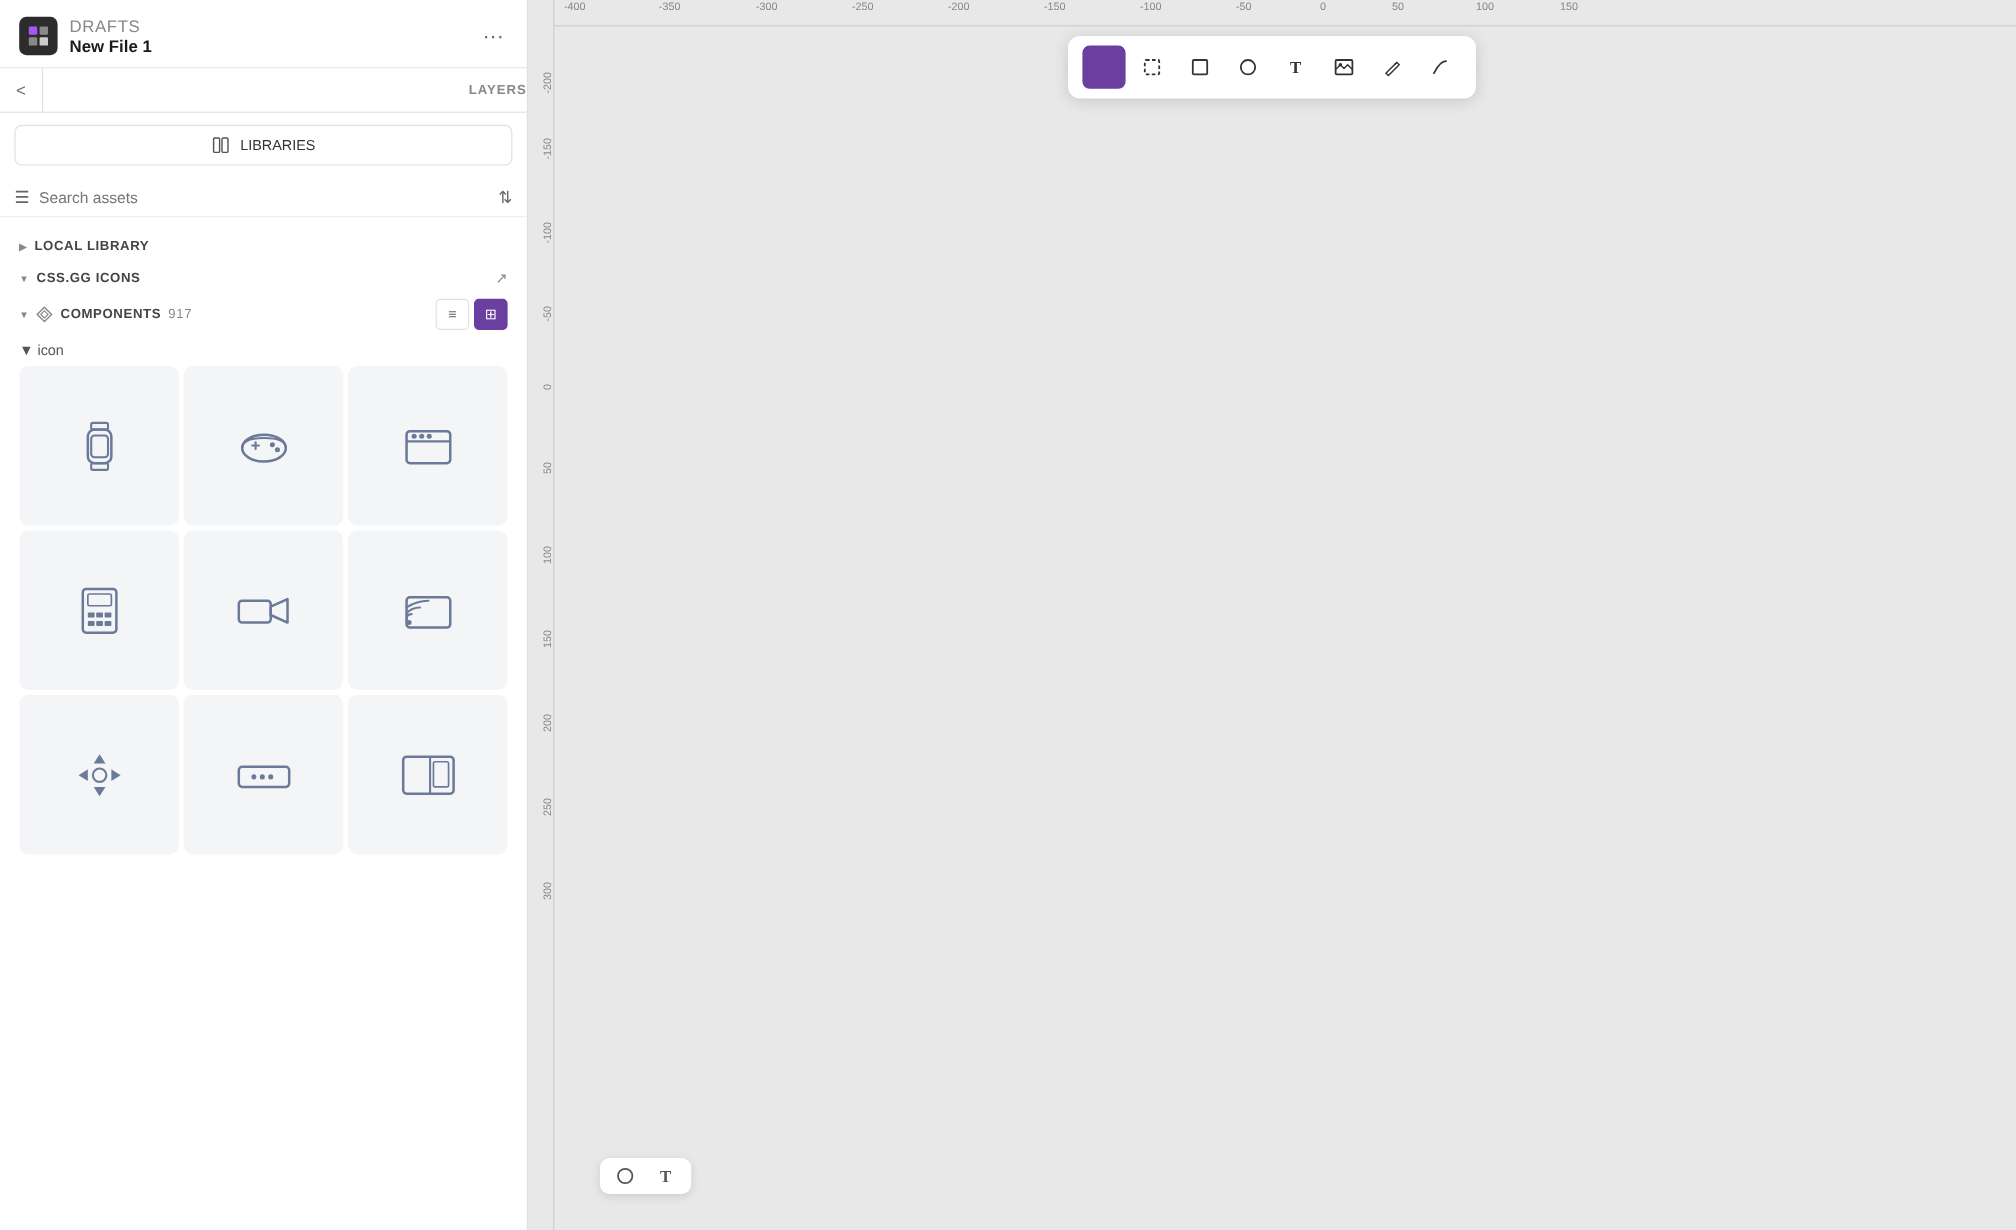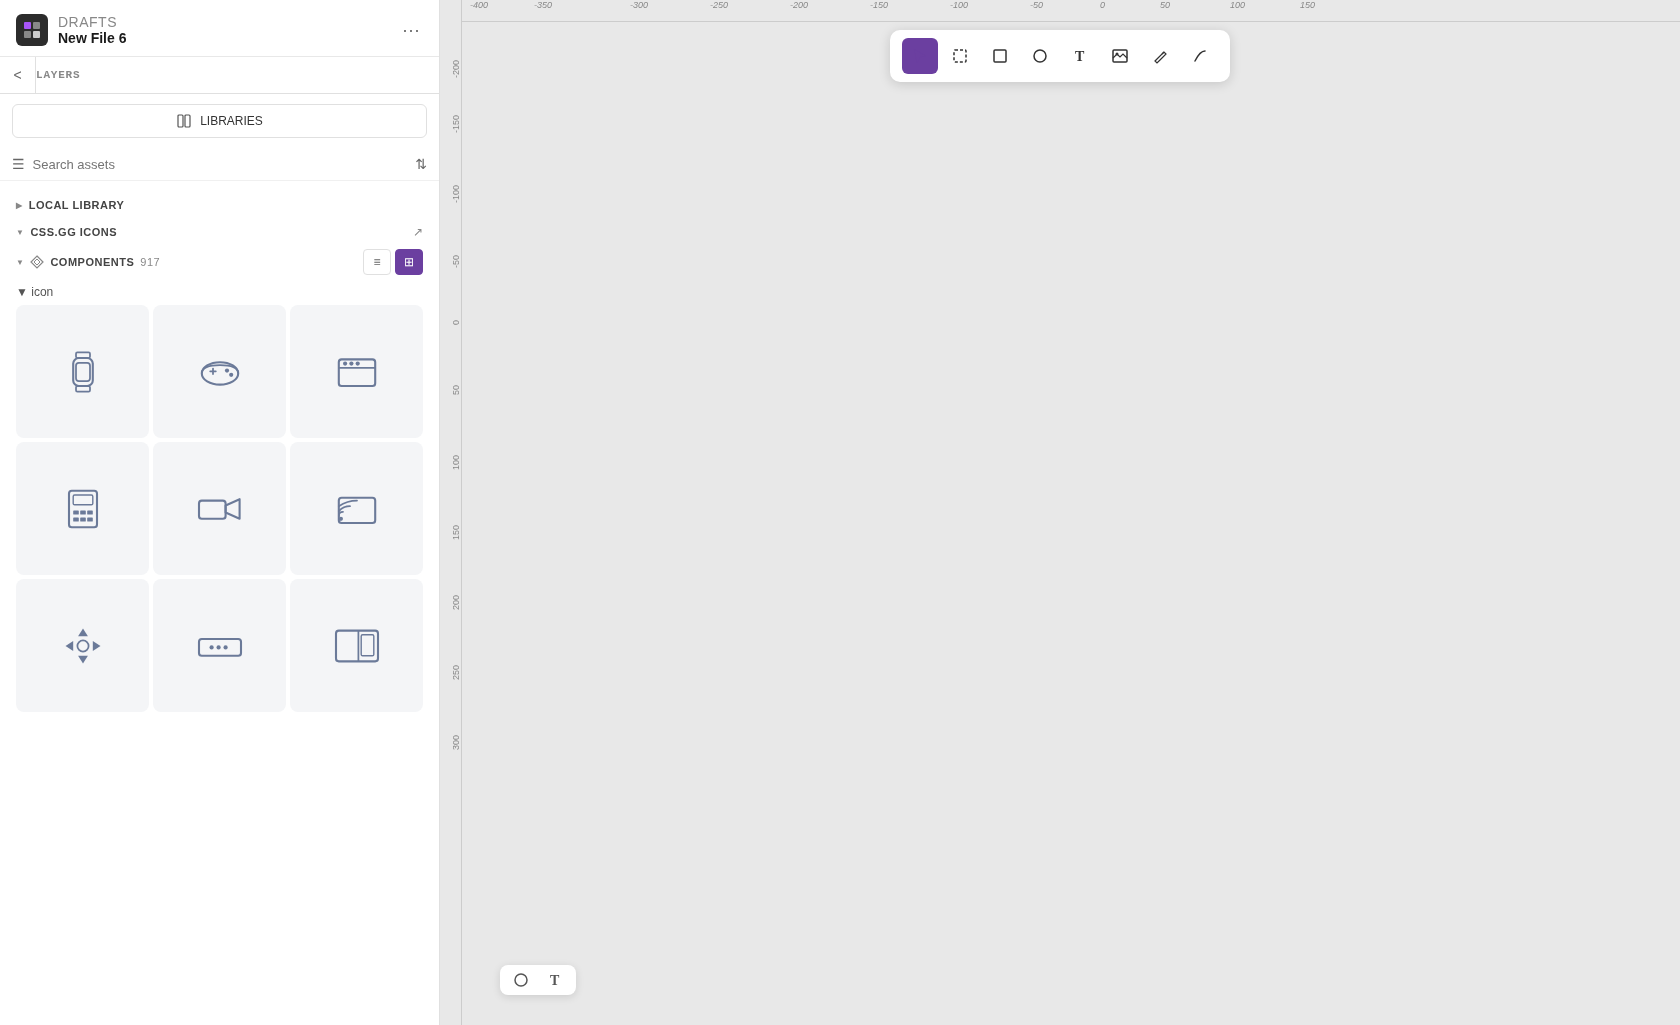--- a/index.html
+++ b/index.html
@@ -40,27 +40,26 @@
     .header-more { width: 24px; height: 24px; display: flex; align-items: center; justify-content: center; cursor: pointer; color: #666; font-size: 18px; }
 
     
     .sidebar-tabs {
       display: flex;
       border-bottom: 1px solid #e0e0e0;
     }
     .tab {
       flex: 1;
       padding: 12px 0;
-      text-align: left;
+      text-align: right;
       font-size: 11px;
       font-weight: 600;
       letter-spacing: 0.8px;
       cursor: pointer;
       color: #888;
-      font-family: Liberation Mono, monospace;
     }
     .tab.active {
       color: #6b3fa0;
       border-bottom: 2px solid #6b3fa0;
     }
     .tab-back {
       width: 36px;
       display: flex;
       align-items: center;
       justify-content: center;
@@ -244,21 +243,20 @@
       top: 0;
       left: 0;
       right: 0;
       height: 22px;
       background: #e8e8e8;
       border-bottom: 1px solid #ccc;
       display: flex;
       align-items: flex-end;
       padding-bottom: 2px;
       overflow: hidden;
-      font-style: italic;
     }
     .ruler-left {
       position: absolute;
       top: 0;
       left: 0;
       bottom: 0;
       width: 22px;
       background: #e8e8e8;
       border-right: 1px solid #ccc;
       display: flex;
@@ -337,21 +335,21 @@
     <div class="app-logo">
       <svg viewBox="0 0 20 20" fill="none">
         <rect x="2" y="2" width="7" height="7" rx="1" fill="#a855f7"></rect>
         <rect x="11" y="2" width="7" height="7" rx="1" fill="#888"></rect>
         <rect x="2" y="11" width="7" height="7" rx="1" fill="#888"></rect>
         <rect x="11" y="11" width="7" height="7" rx="1" fill="#ccc"></rect>
       </svg>
     </div>
     <div class="header-title-group">
       <div class="header-drafts">DRAFTS</div>
-      <div class="header-filename">New File 6</div>
+      <div class="header-filename">New File 1</div>
     </div>
     <div class="header-more">···</div>
   </div>
 
   <div class="sidebar-tabs">
     <div class="tab-back">&lt;</div>
     <div class="tab">LAYERS</div>
   </div>
 
   <div class="libraries-btn">
@@ -504,21 +502,21 @@
     </div>
 
   </div>
 </div>
 
 <div class="canvas-area">
 
   <div class="ruler-top">
     <div style="position:relative; width:100%; height:100%;">
       <span class="ruler-number ruler-tick" style="left:30px">-400</span>
-      <span class="ruler-number ruler-tick" style="left:94px">-350</span>
+      <span class="ruler-number ruler-tick" style="left:109px">-350</span>
       <span class="ruler-number ruler-tick" style="left:190px">-300</span>
       <span class="ruler-number ruler-tick" style="left:270px">-250</span>
       <span class="ruler-number ruler-tick" style="left:350px">-200</span>
       <span class="ruler-number ruler-tick" style="left:430px">-150</span>
       <span class="ruler-number ruler-tick" style="left:510px">-100</span>
       <span class="ruler-number ruler-tick" style="left:590px">-50</span>
       <span class="ruler-number ruler-tick" style="left:660px">0</span>
       <span class="ruler-number ruler-tick" style="left:720px">50</span>
       <span class="ruler-number ruler-tick" style="left:790px">100</span>
       <span class="ruler-number ruler-tick" style="left:860px">150</span>

